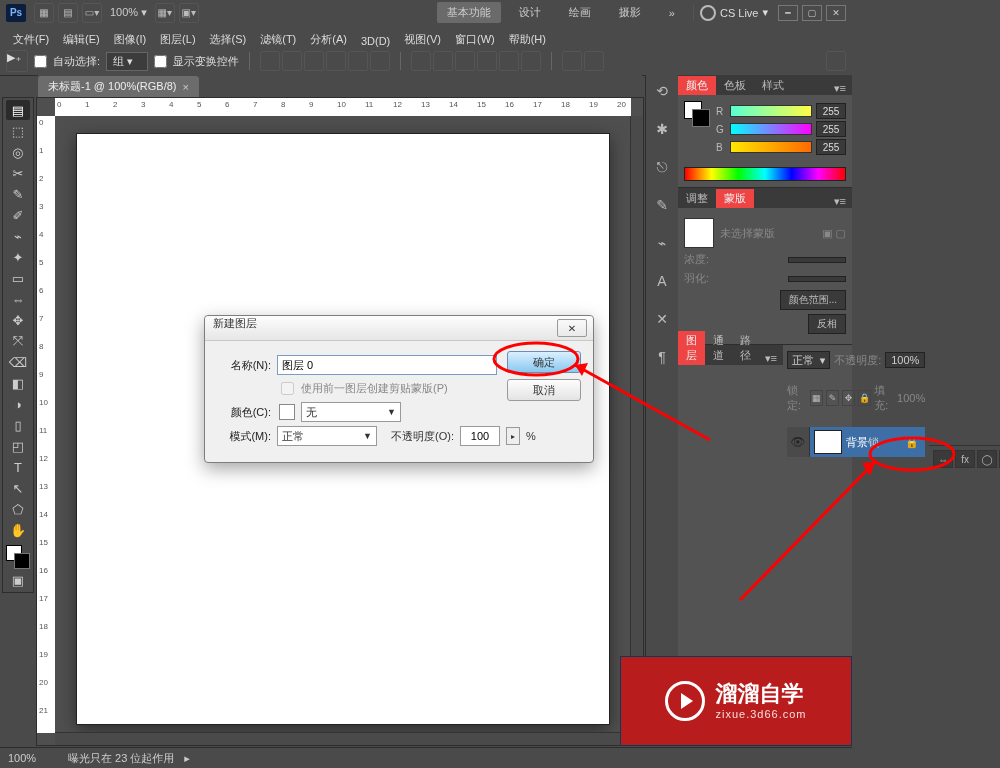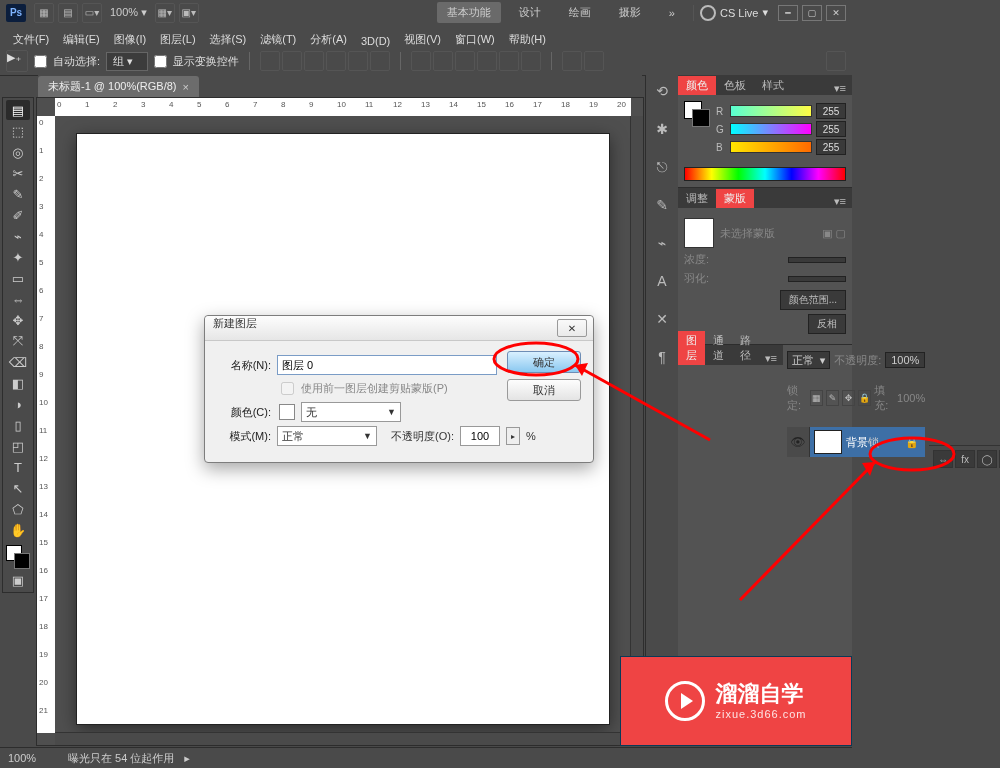--- a/index.html
+++ b/index.html
@@ -121,21 +121,21 @@
   .layer-item .th{width:26px;height:22px;background:#fff;border:1px solid #222;margin:0 4px}
   .layer-item .nm{color:#fff;font-size:11px}
   .layer-item .lock{margin-left:auto;margin-right:6px;color:#eee;font-size:11px}
   .layer-bottom{display:flex;gap:2px;justify-content:flex-end;padding:4px;border-top:1px solid #333;margin-top:100px}
   .layer-bottom div{width:18px;height:16px;border:1px solid #333;background:#3a3a3a;color:#bbb;font-size:10px;display:flex;align-items:center;justify-content:center}
 
   
   .annot{position:absolute;pointer-events:none}
 
   
-  .watermark{position:absolute;right:0;bottom:22px;width:230px;height:88px;background:#ef4444;display:flex;align-items:center;justify-content:center;color:#fff;gap:10px;border:1px solid #0a3a57}
+  .watermark{position:absolute;right:0;bottom:22px;width:230px;height:88px;background:#b91c1c;display:flex;align-items:center;justify-content:center;color:#fff;gap:10px;border:1px solid #0a3a57}
   .watermark .play{width:34px;height:34px;border:3px solid #fff;border-radius:50%;display:flex;align-items:center;justify-content:center}
   .watermark .play::after{content:"";border-left:12px solid #fff;border-top:8px solid transparent;border-bottom:8px solid transparent;margin-left:3px}
   .watermark .txtcol{display:flex;flex-direction:column;line-height:1.2}
   .watermark .big{font-size:22px;font-weight:600}
   .watermark .sm{font-size:11px;letter-spacing:1px;opacity:.85}
 </style>
 </head>
 <body>
 
 <div class="app">
@@ -465,21 +465,21 @@
           <div>▣</div>
           <div>▤</div>
           <div>🗑</div>
         </div>
       </div>
     </div>
   </div>
 
   <div class="status">
     <span class="zoomf">100%</span>
-    <span>曝光只在 54 位起作用</span>
+    <span>曝光只在 23 位起作用</span>
     <span>▸</span>
   </div>
 
   <svg class="annot" style="left:0;top:0;width:1000px;height:768px">
     <ellipse cx="536" cy="359" rx="42" ry="16" fill="none" stroke="#f00" stroke-width="3"></ellipse>
     <ellipse cx="912" cy="454" rx="42" ry="16" fill="none" stroke="#f00" stroke-width="3"></ellipse>
     <line x1="575" y1="365" x2="710" y2="440" stroke="#f00" stroke-width="3"></line>
     <polygon points="575,365 588,363 582,376" fill="#f00"></polygon>
     <line x1="875" y1="462" x2="740" y2="600" stroke="#f00" stroke-width="3"></line>
     <polygon points="875,462 862,463 870,476" fill="#f00"></polygon>

